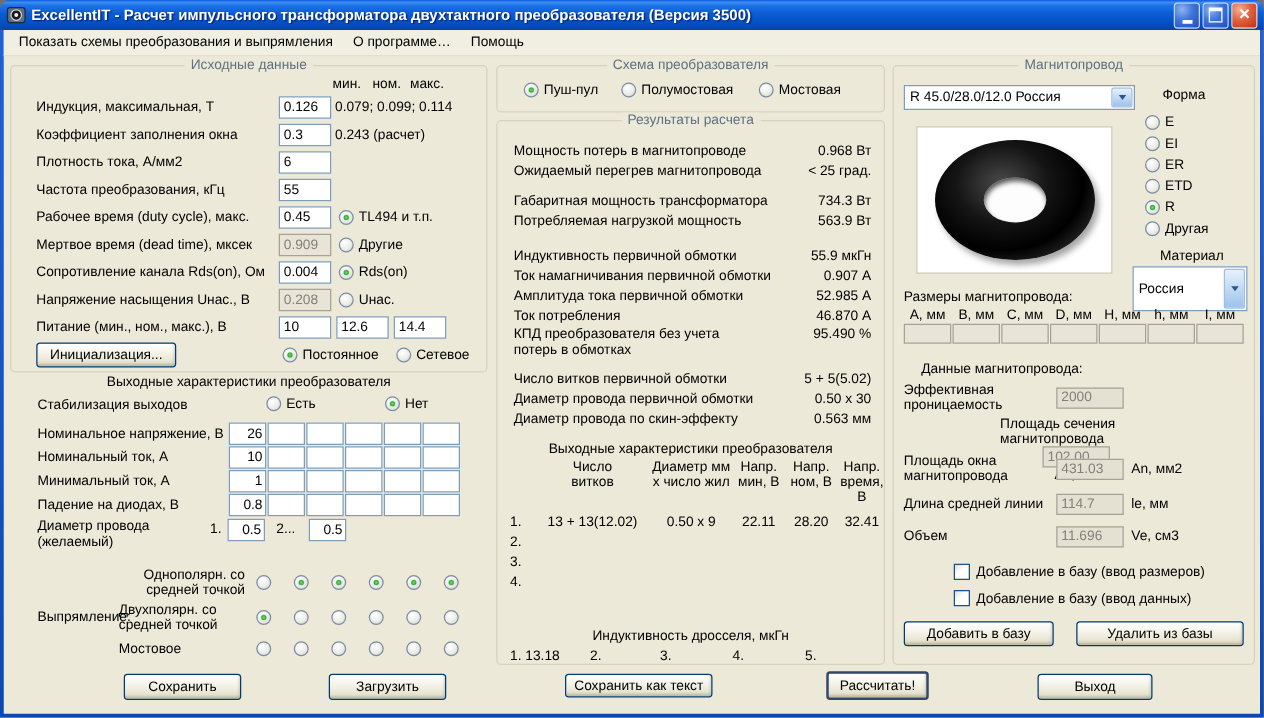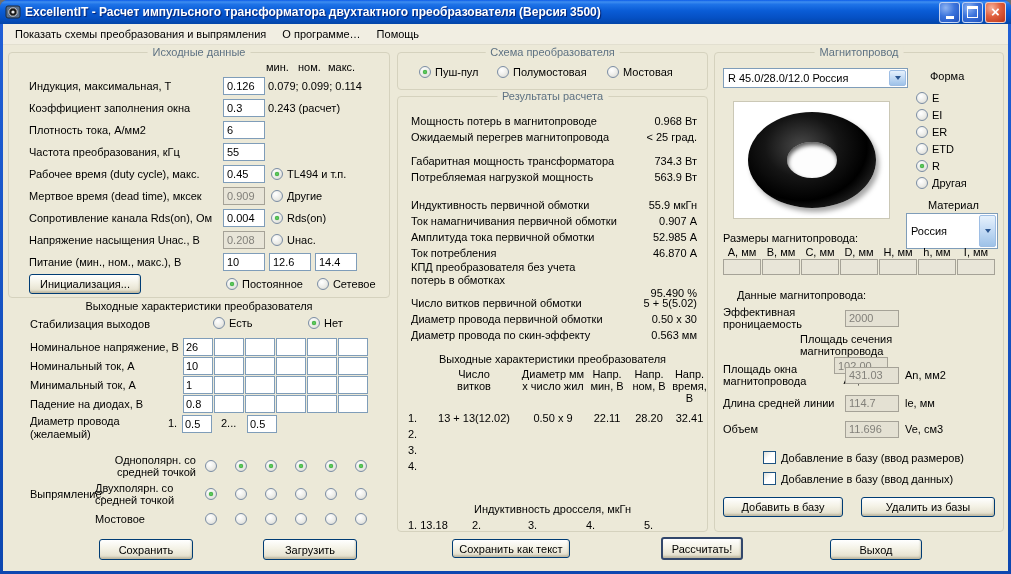--- a/index.html
+++ b/index.html
@@ -63,33 +63,33 @@
   .srow { height:22px; display:flex; align-items:center; padding-left:20px; }
   .srow .lbl { width:194px; flex:none; }
   .w42 { width:42px; flex:none; }
   .extra { margin-left:3px; white-space:nowrap; }
   .mr4 { margin-right:4px; }
   .init-btn { position:relative; width:112px; height:20px; flex:none; }
   .sechdr { position:absolute; text-align:center; }
   .grow { height:19px; display:flex; align-items:center; padding-left:22px; }
   .glbl { width:153px; flex:none; }
   .gcell { width:30px; height:18px; margin-right:1px; flex:none; border:1px solid #7F9DB9; background:#fff;
-           font-family:"Liberation Sans",sans-serif; font-size:11px; padding:0 2px; }
+           font-family:"Liberation Sans",sans-serif; font-size:11px; padding:0 2px;text-align:right; }
   .wirerow { display:flex; align-items:flex-start; padding-left:22px; }
   .wlbl { width:138px; flex:none; line-height:13px; }
   .wlbl span { display:block; }
   .rect-row { display:flex; align-items:center; padding-left:87px; }
   .rect-sub { width:101px; flex:none; line-height:12px; }
   .rcell { width:30px; flex:none; display:flex; justify-content:center; }
   
   .rsec { position:absolute; left:0; right:0; }
   .rrow { height:16px; display:flex; align-items:center; padding:0 10px 0 13px; }
   .rrow .rlbl { flex:1; padding-right:6px; }
   .rrow .rval { margin-left:auto; white-space:nowrap; }
-  .rrow.two { height:28px; align-items:flex-start;flex-direction:column; }
+  .rrow.two { height:28px; align-items:flex-start; }
   .rrow.two .rlbl { flex:none; width:205px; line-height:13px; }
   .ottitle, .choketitle { text-align:center; }
   .othead, .otrow { display:grid; grid-template-columns:22px 92px 66px 42px 42px 39px; padding-left:8px; }
   .othead { margin-top:3px; }
   .othead span { text-align:center; line-height:12px; }
   .othead span b { display:block; font-weight:normal; }
   .otrow { height:16px; align-items:center; }
   .otrow span { text-align:center; }
   .otrow span.n { text-align:left; padding-left:2px; }
   .chokerow { display:flex; padding-left:10px; margin-top:4px; }

